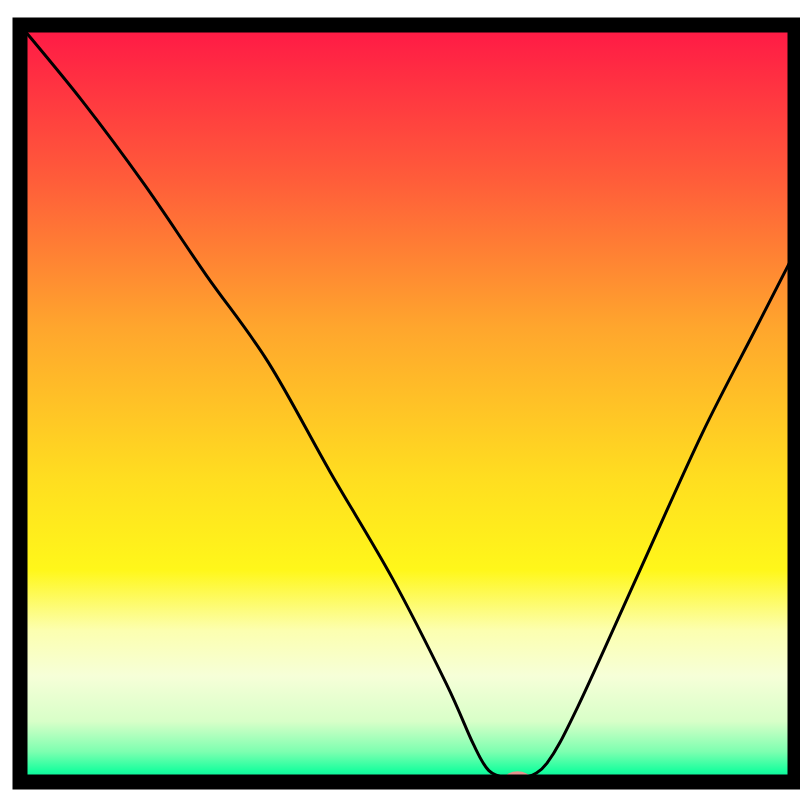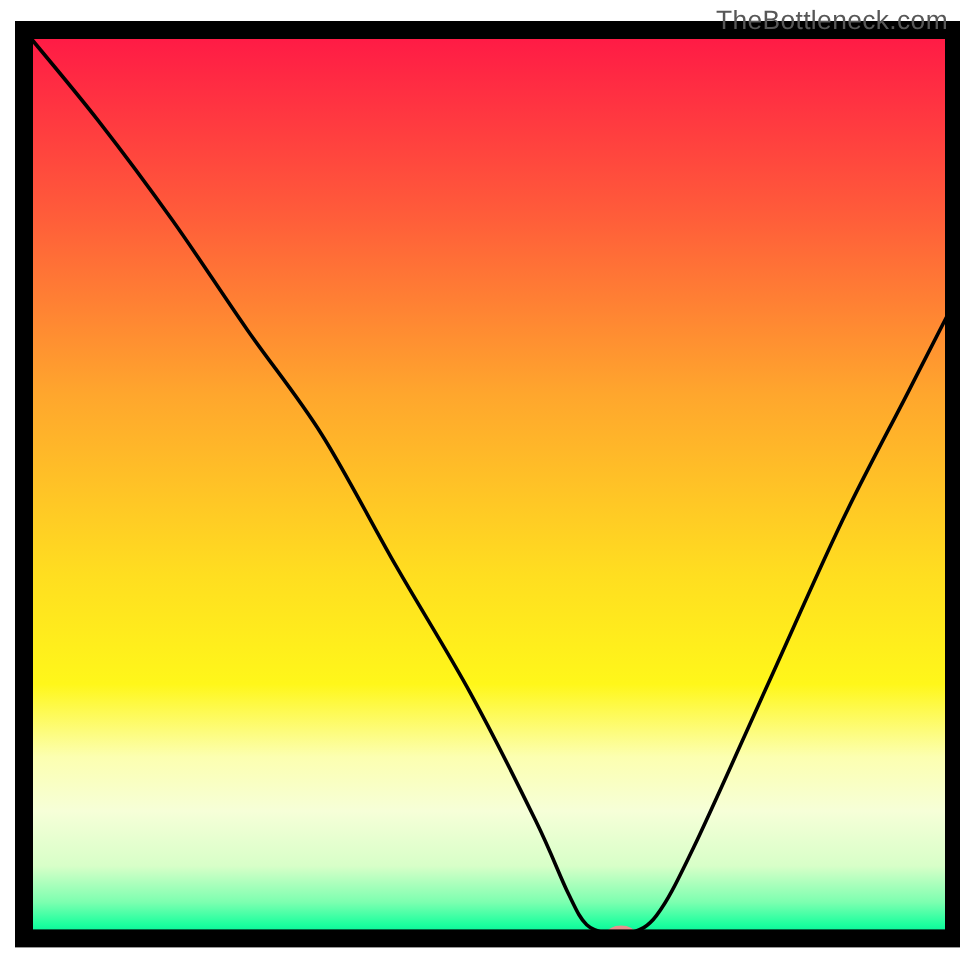--- a/index.html
+++ b/index.html
@@ -26,21 +26,20 @@
     z-index: 10;
   }
   svg {
     display: block;
   }
 </style>
 </head>
 <body>
 
 <div class="chart-container">
-  <div class="watermark">TheBottleneck.com</div>
   <svg id="chart-svg" width="800" height="800" viewBox="0 0 800 800">
     <defs>
       <linearGradient id="bg-grad" x1="0" y1="0" x2="0" y2="1">
           <stop offset="0.00%" stop-color="#ff1846"></stop>
           <stop offset="20.00%" stop-color="#ff5b3a"></stop>
           <stop offset="40.00%" stop-color="#ffa62d"></stop>
           <stop offset="60.00%" stop-color="#ffde20"></stop>
           <stop offset="72.00%" stop-color="#fff71a"></stop>
           <stop offset="80.00%" stop-color="#fcffb0"></stop>
           <stop offset="86.00%" stop-color="#f6ffd8"></stop>

